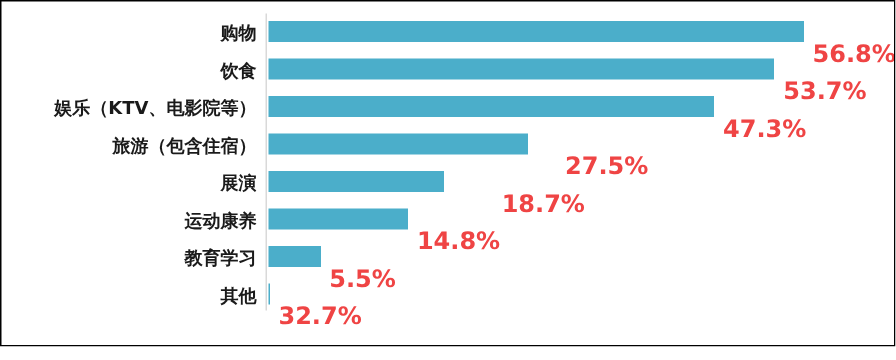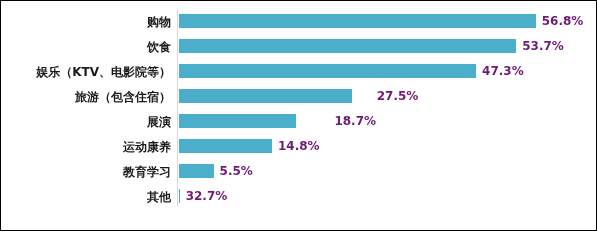--- a/index.html
+++ b/index.html
@@ -68,25 +68,25 @@
     top: 5px;
   }
 
   .bar-fill {
     height: 14px;
     background: #4BAECA;
   }
 
   .bar-value {
     position: absolute;
-    font-size: 12px;
+    font-size: 16px;
     line-height: 14px;
-    color: #701a75;
+    color: #ef4444;
     white-space: nowrap;
-    top: 5px;
+    top: 20px;
     font-family: "DejaVu Sans", "Liberation Sans", sans-serif;
   }
 </style>
 </head>
 <body>
 
 <div id="chart-frame">
   <div id="plot-area">
     <div id="category-axis-line"></div>
 

